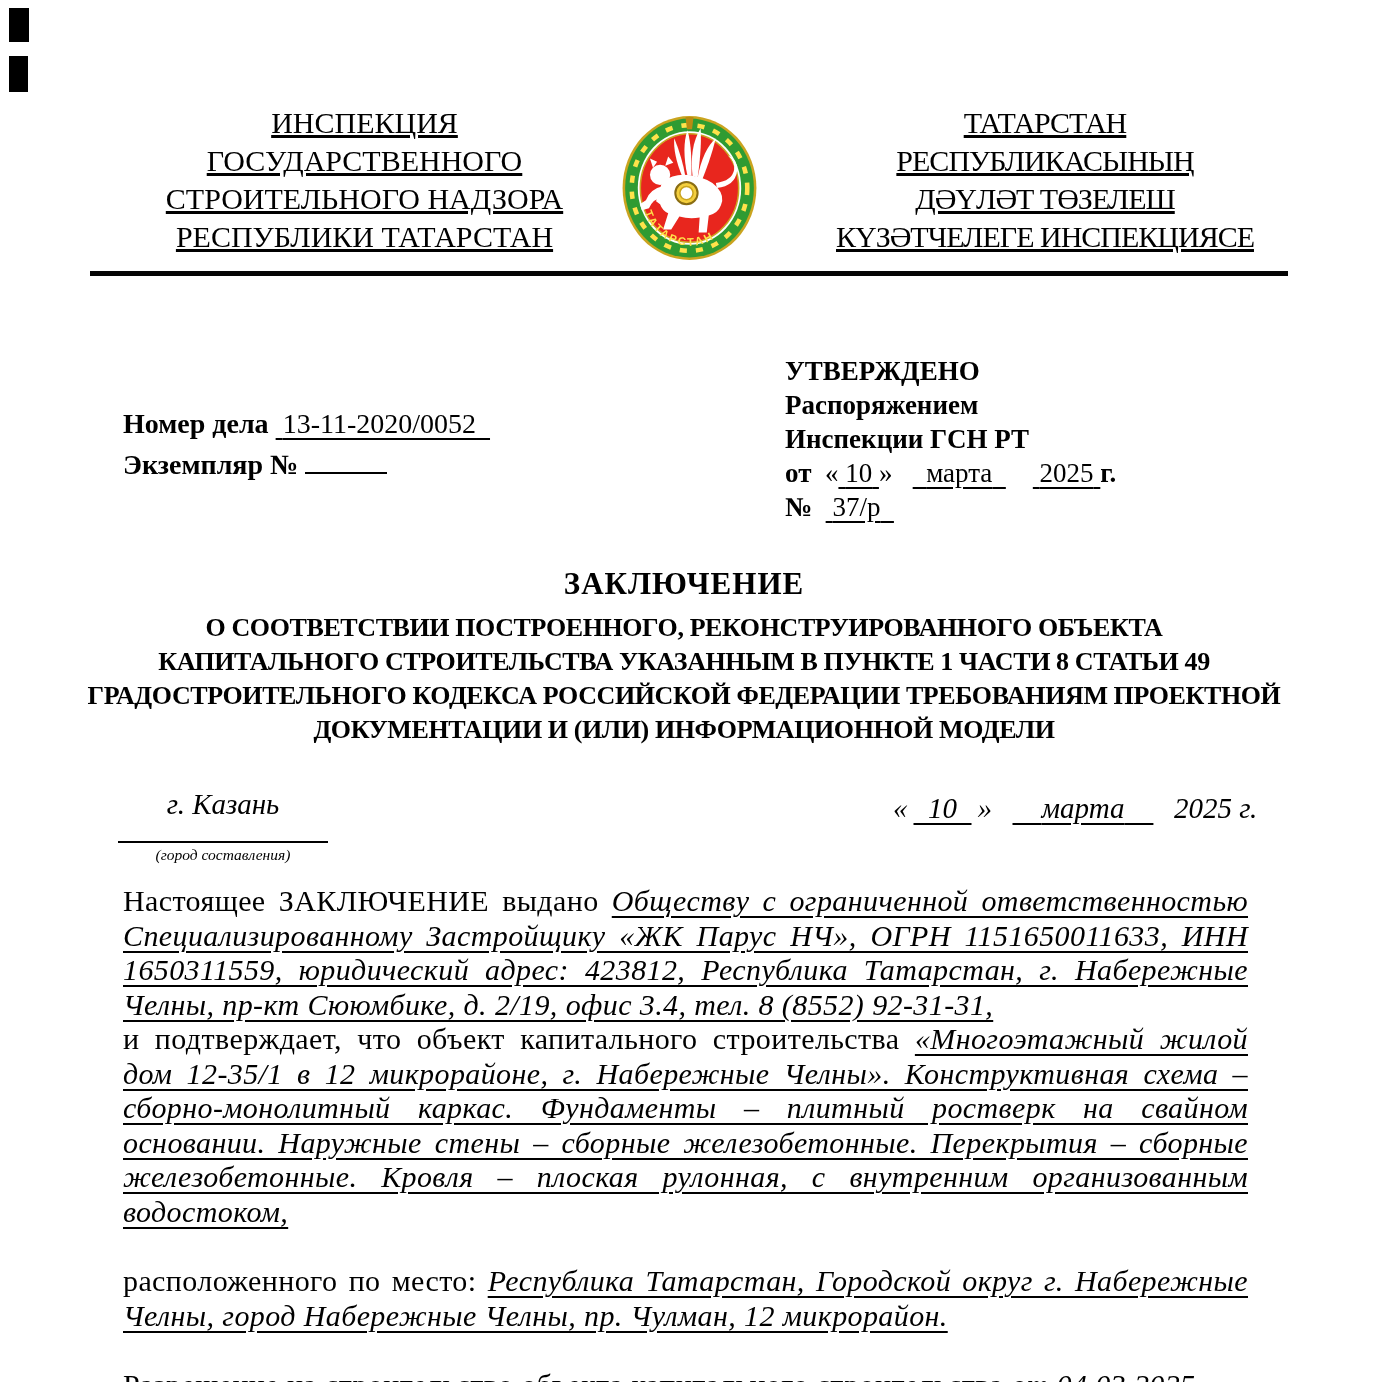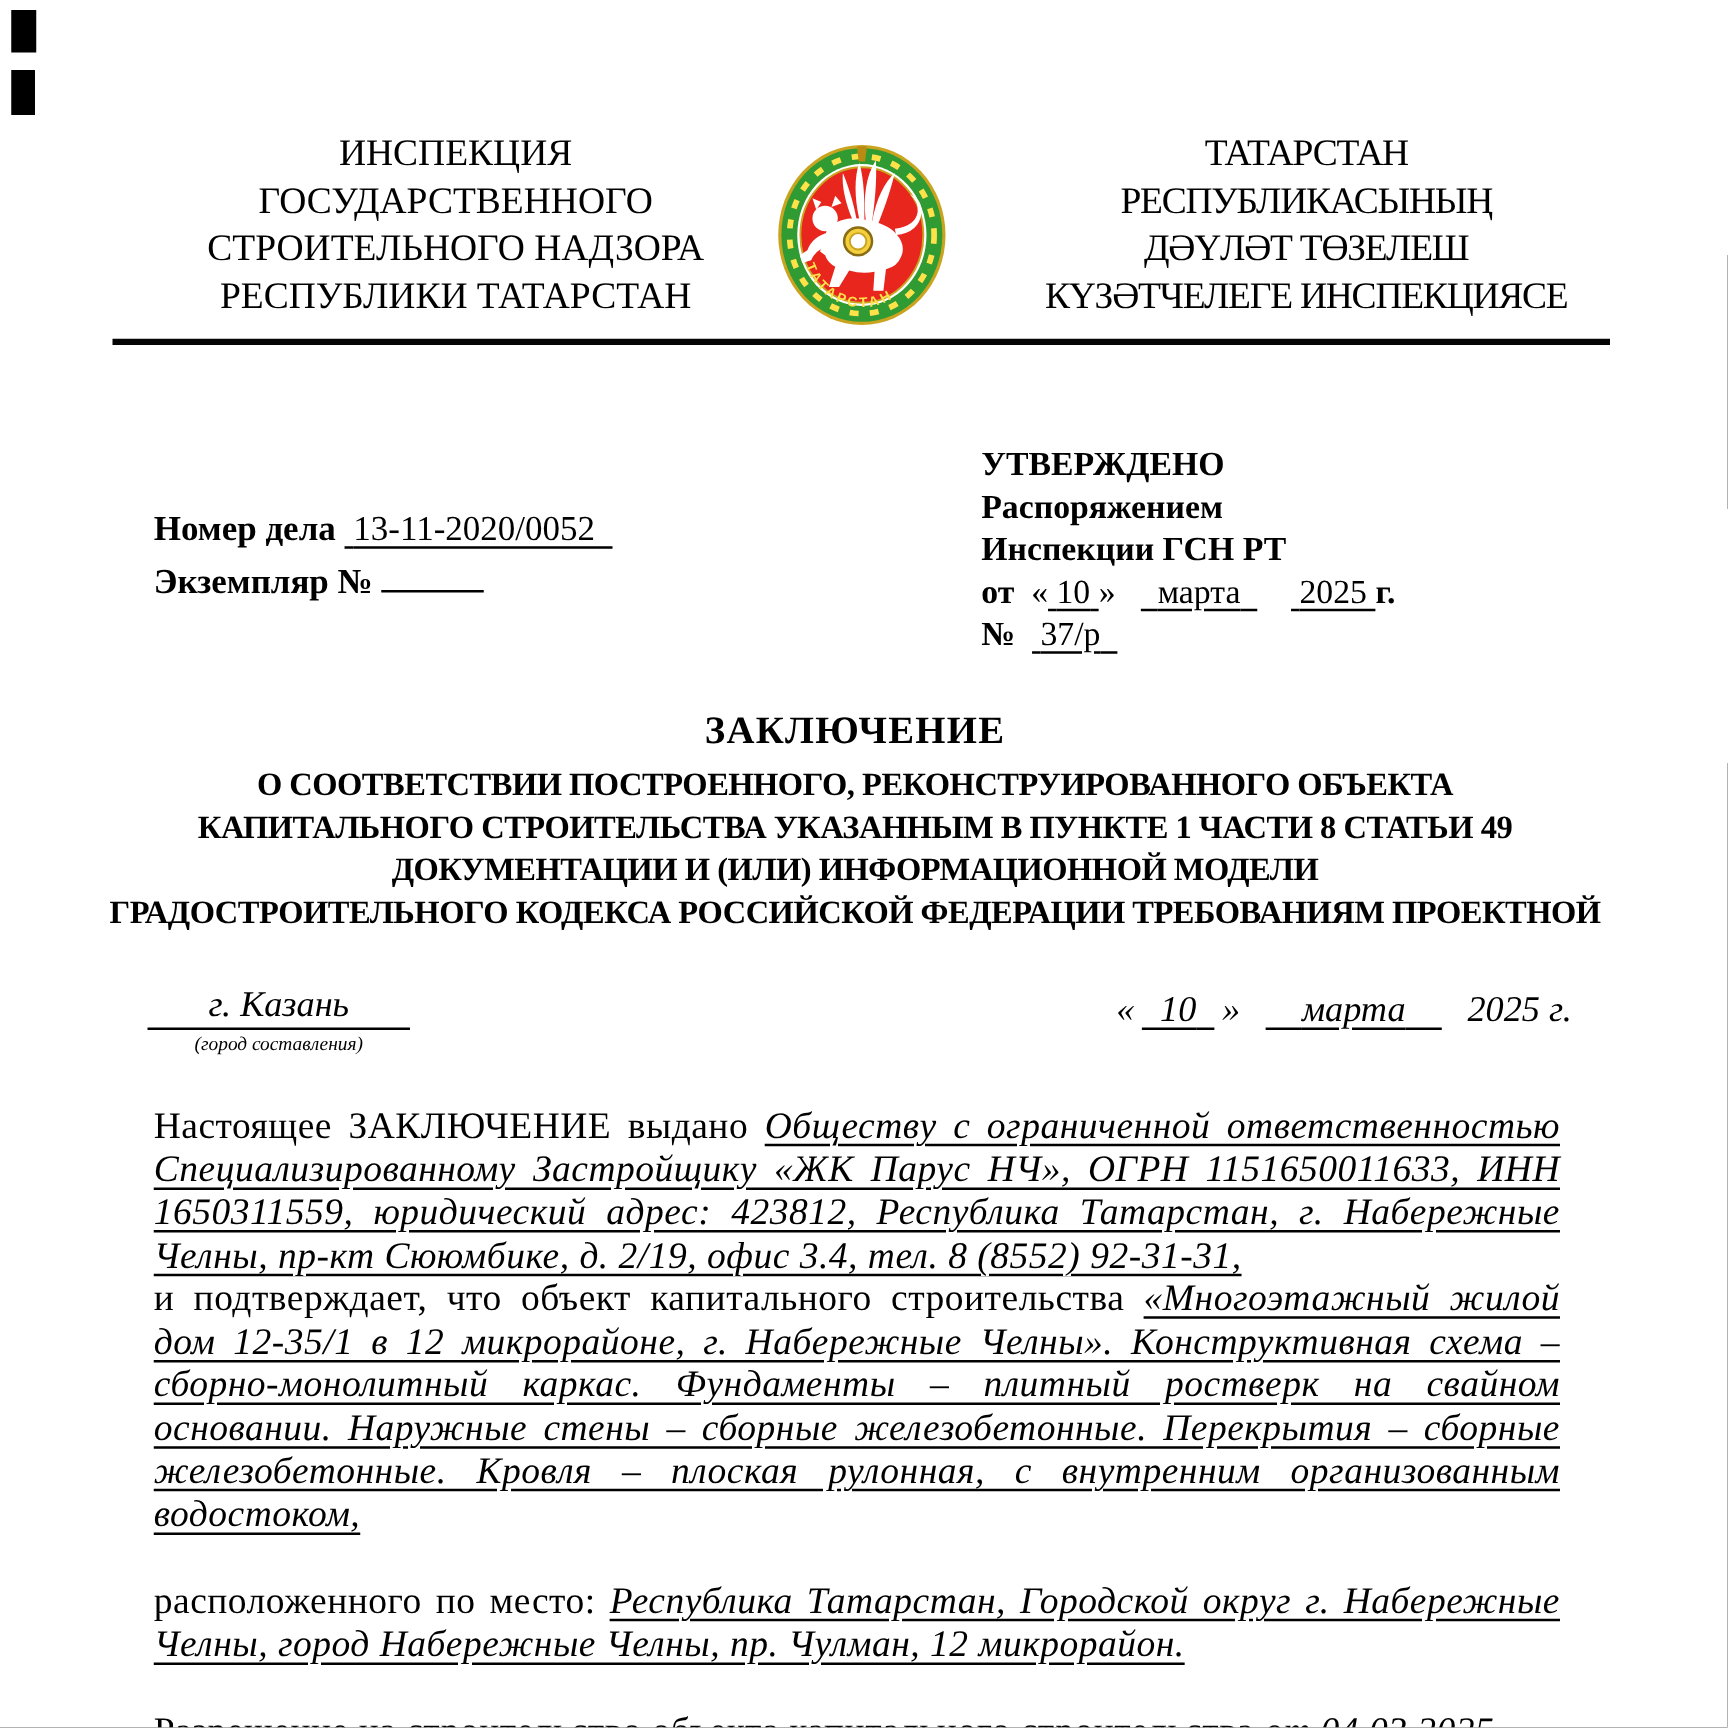--- a/index.html
+++ b/index.html
@@ -3,34 +3,34 @@
 <meta charset="utf-8">
 <style>
   html,body{margin:0;padding:0;background:#777;}
   .page{
     position:relative;width:1382px;height:1382px;margin:0 auto;
     background:#ffffff;color:#000;overflow:hidden;
     font-family:"Liberation Serif","DejaVu Serif",serif;
   }
   .abs{position:absolute;}
   .scan-mark{position:absolute;background:#000;}
-  .hdr{font-size:30px;line-height:38px;text-align:center;font-weight:normal;}
+  .hdr{font-size:30px;line-height:38px;text-align:center;font-weight:normal;text-decoration:underline;}
   .hdr-right{letter-spacing:-1px;}
   .rule{position:absolute;background:#050505;}
   .appr{font-size:27px;line-height:34px;font-weight:bold;white-space:nowrap;}
   .appr .val{font-weight:normal;}
   u{text-decoration-thickness:2px;text-underline-offset:5px;}
   .caseblk{font-size:28px;line-height:40px;font-weight:bold;white-space:nowrap;}
   .caseblk u{font-weight:normal;}
   .blankline{display:inline-block;width:82px;border-bottom:2.5px solid #000;height:1em;vertical-align:baseline;}
   .doc-title{font-size:31px;font-weight:bold;text-align:center;letter-spacing:1px;}
   .doc-sub{font-size:26px;font-weight:bold;text-align:center;line-height:34px;letter-spacing:-0.4px;}
   .doc-sub div{white-space:nowrap;}
   .place-box{width:210px;border-bottom:2.5px solid #000;text-align:center;
-    font-style:italic;font-size:29px;padding-bottom:1px;}
+    font-style:italic;font-size:29px;padding-bottom:20px;}
   .place-cap{width:210px;text-align:center;font-style:italic;font-size:15.5px;margin-top:3px;}
   .date-line{font-style:italic;font-size:29px;white-space:nowrap;}
   .date-line u{margin:0 6px;}
   .body-text{font-size:30px;line-height:34.5px;text-align:justify;letter-spacing:0.4px;}
   .body-text p{margin:0;}
   .body-text p.gap{margin-top:35px;}
   .iu{font-style:italic;text-decoration:underline;text-decoration-thickness:2px;text-underline-offset:5px;}
 </style>
 </head>
 <body>
@@ -97,22 +97,22 @@
   <div class="abs caseblk" style="left:123px;top:404px;">
     <div><span>Номер дела</span> <u>&nbsp;<span>13-11-2020/0052</span>&nbsp;&nbsp;</u></div>
     <div><span>Экземпляр №</span> <span class="blankline"></span></div>
   </div>
 
   <div class="abs doc-title" style="left:63px;top:566px;width:1242px;">ЗАКЛЮЧЕНИЕ</div>
 
   <div class="abs doc-sub" style="left:63px;top:611px;width:1242px;">
     <div>О СООТВЕТСТВИИ ПОСТРОЕННОГО, РЕКОНСТРУИРОВАННОГО ОБЪЕКТА</div>
     <div>КАПИТАЛЬНОГО СТРОИТЕЛЬСТВА УКАЗАННЫМ В ПУНКТЕ 1 ЧАСТИ 8 СТАТЬИ 49</div>
+    <div>ГРАДОСТРОИТЕЛЬНОГО КОДЕКСА РОССИЙСКОЙ ФЕДЕРАЦИИ ТРЕБОВАНИЯМ ПРОЕКТНОЙ</div>
     <div>ДОКУМЕНТАЦИИ И (ИЛИ) ИНФОРМАЦИОННОЙ МОДЕЛИ</div>
-    <div>ГРАДОСТРОИТЕЛЬНОГО КОДЕКСА РОССИЙСКОЙ ФЕДЕРАЦИИ ТРЕБОВАНИЯМ ПРОЕКТНОЙ</div>
   </div>
 
   <div class="abs" style="left:118px;top:788px;">
     <div class="place-box">г. Казань</div>
     <div class="place-cap">(город составления)</div>
   </div>
 
   <div class="abs date-line" style="left:893px;top:792px;"><span>«</span><u>&nbsp;&nbsp;<span>10</span>&nbsp;&nbsp;</u><span>»</span>&nbsp;&nbsp;<u>&nbsp;&nbsp;&nbsp;&nbsp;<span>марта</span>&nbsp;&nbsp;&nbsp;&nbsp;</u>&nbsp;&nbsp;<span>2025 г.</span></div>
 
   <div class="abs body-text" style="left:123px;top:884px;width:1125px;">

